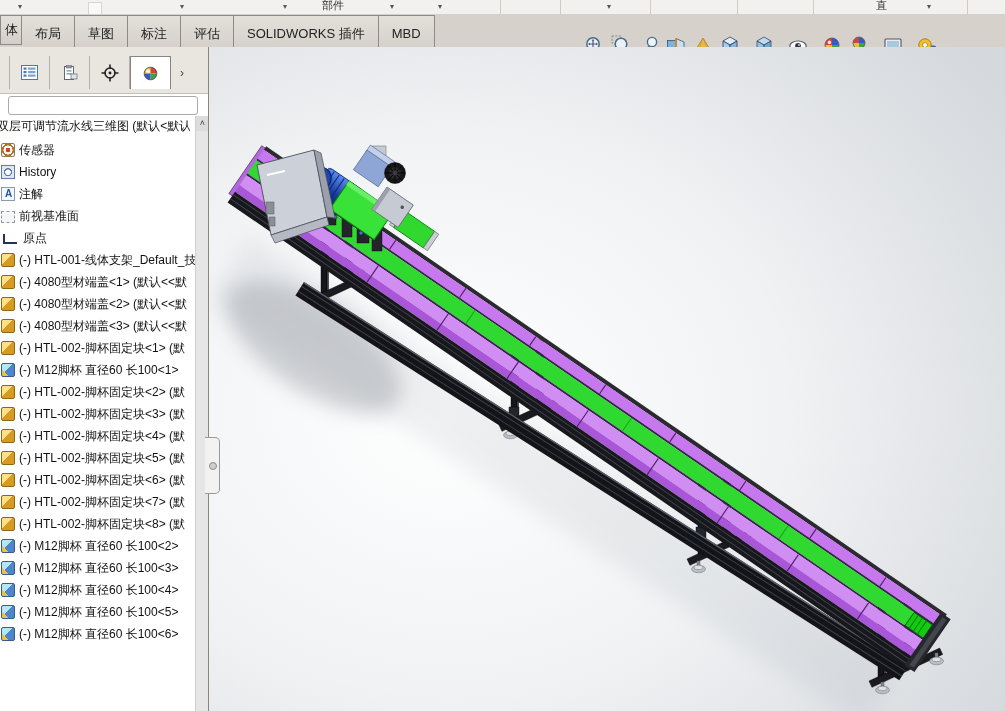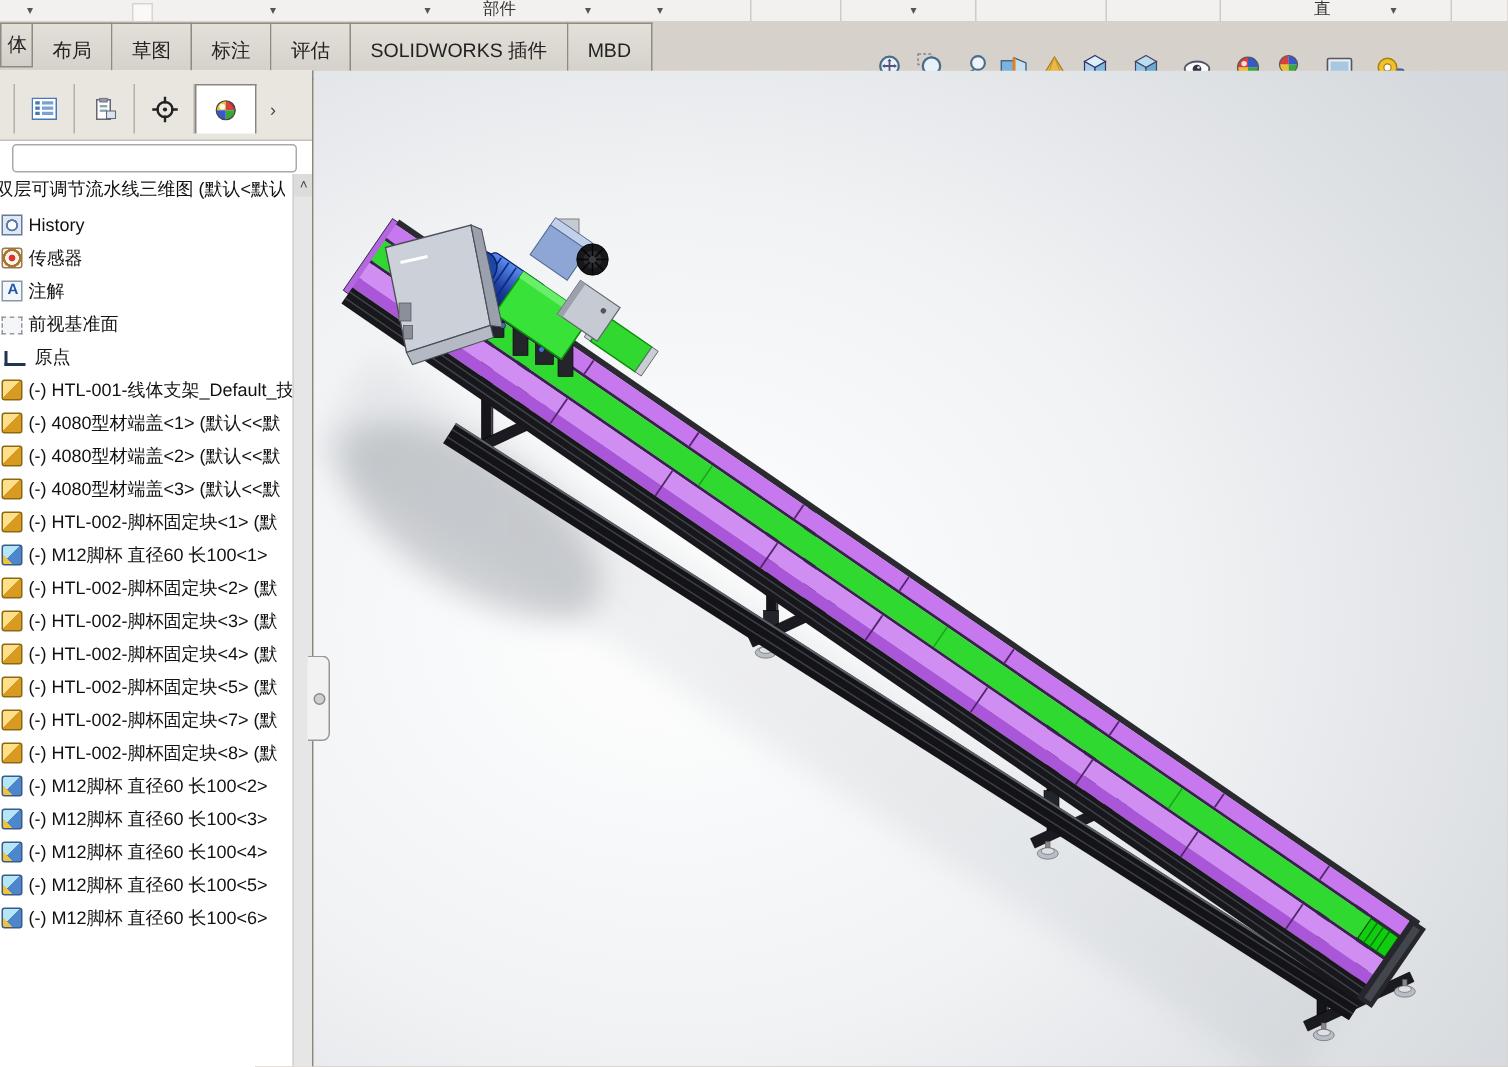--- a/index.html
+++ b/index.html
@@ -228,30 +228,30 @@
     </div>
   </div>
 
   <div class="filter-box"></div>
 
   <div class="tree-root">双层可调节流水线三维图 (默认&lt;默认</div>
 
   <div class="tree">
 
       <div class="trow">
+        <span class="ticon sensor"></span>
+        <span class="tlabel">传感器</span>
+      </div>
+
+      <div class="trow">
         <span class="ticon history"></span>
         <span class="tlabel">History</span>
       </div>
 
       <div class="trow">
-        <span class="ticon sensor"></span>
-        <span class="tlabel">传感器</span>
-      </div>
-
-      <div class="trow">
         <span class="ticon annotations"></span>
         <span class="tlabel">注解</span>
       </div>
 
       <div class="trow">
         <span class="ticon plane"></span>
         <span class="tlabel">前视基准面</span>
       </div>
 
 
@@ -305,20 +305,24 @@
       <div class="trow">
         <span class="ticon part-yellow"></span>
         <span class="tlabel">(-) HTL-002-脚杯固定块&lt;4&gt; (默</span>
       </div>
 
       <div class="trow">
         <span class="ticon part-yellow"></span>
         <span class="tlabel">(-) HTL-002-脚杯固定块&lt;5&gt; (默</span>
       </div>
 
+      <div class="trow">
+        <span class="ticon part-yellow"></span>
+        <span class="tlabel">(-) HTL-002-脚杯固定块&lt;6&gt; (默</span>
+      </div>
 
       <div class="trow">
         <span class="ticon part-yellow"></span>
         <span class="tlabel">(-) HTL-002-脚杯固定块&lt;7&gt; (默</span>
       </div>
 
       <div class="trow">
         <span class="ticon part-yellow"></span>
         <span class="tlabel">(-) HTL-002-脚杯固定块&lt;8&gt; (默</span>
       </div>

